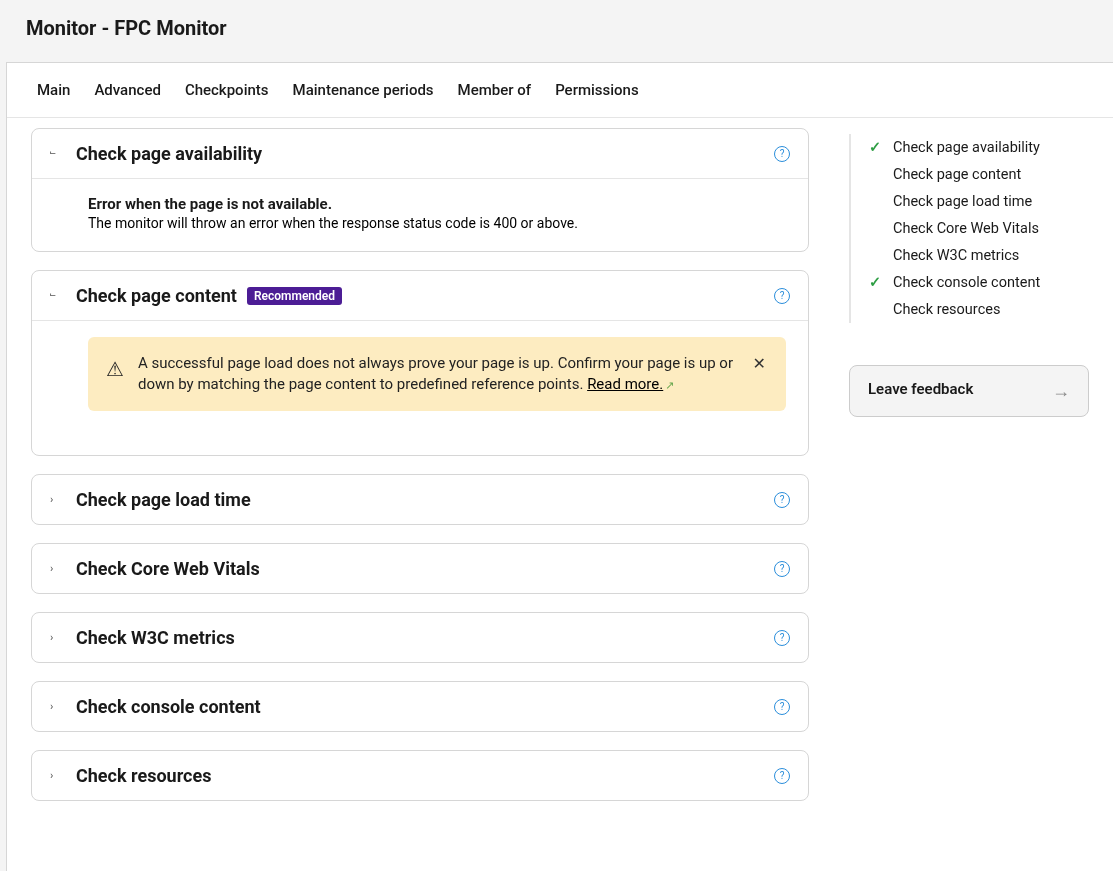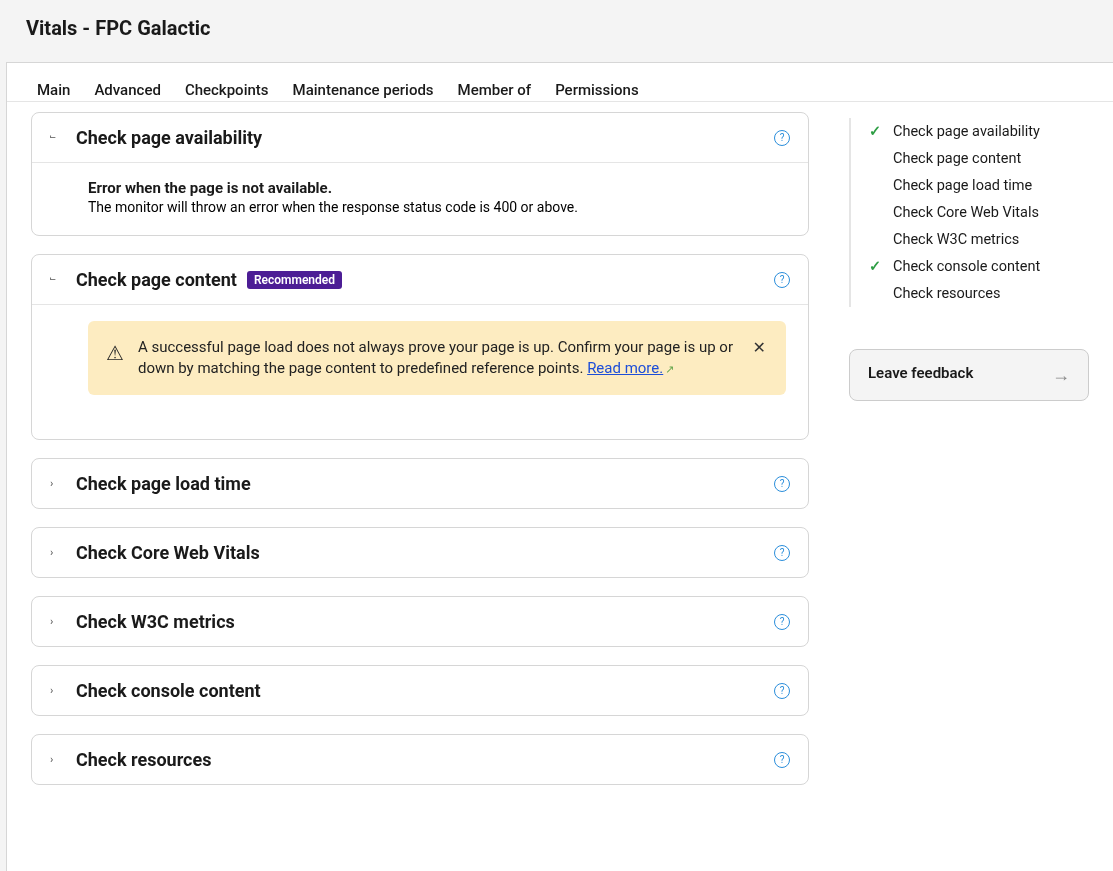--- a/index.html
+++ b/index.html
@@ -25,21 +25,21 @@
     margin-left: 6px;
     min-height: 820px;
   }
   .tabs {
     display: flex;
     gap: 24px;
     padding: 0 30px;
     border-bottom: 1px solid #e5e5e5;
   }
   .tab {
-    padding: 18px 0 0;
+    padding: 18px 0 16px;
     font-size: 15px;
     font-weight: 500;
     color: #1a1a1a;
     cursor: pointer;
     border-bottom: 3px solid transparent;
     margin-bottom: -1px;
   }
   .tab.active {
     border-bottom-color: #000;
     font-weight: 600;
@@ -105,21 +105,21 @@
     border-radius: 6px;
     padding: 16px 16px 16px 18px;
     margin-bottom: 24px;
     gap: 14px;
     font-size: 15px;
     line-height: 1.4;
     color: #222;
   }
   .alert .warn-icon { font-size: 20px; flex: 0 0 auto; margin-top:2px;}
   .alert .msg { flex: 1 1 auto; }
-  .alert a { color: #1d4ed8; text-decoration: underline;}
+  .alert a { color: #000000; text-decoration: underline;}
   .alert .ext-icon { font-size: 11px; color: #6aa84f; margin-left:2px;}
   .alert .close { cursor: pointer; font-size: 16px; padding: 0 4px; color:#333;}
   .inline-form { font-size: 15px; }
   .inline-form input {
     border: 1px solid #555;
     border-radius: 3px;
     padding: 5px 8px;
     font-size: 14px;
     width: 210px;
     margin: 0 4px;
@@ -162,21 +162,21 @@
   .corner-icon {
     display:inline-block;
     transform: rotate(0deg);
     font-family: monospace;
   }
 </style>
 </head>
 <body>
 
 <div class="page-header">
-  <div class="page-title">Vitals - FPC Galactic</div>
+  <div class="page-title">Monitor - FPC Monitor</div>
 </div>
 
 <div class="content-frame">
   <div class="tabs" id="tab-bar">
       <div class="tab">Main</div>
       <div class="tab">Advanced</div>
       <div class="tab">Checkpoints</div>
       <div class="tab">Maintenance periods</div>
       <div class="tab">Member of</div>
       <div class="tab">Permissions</div>

